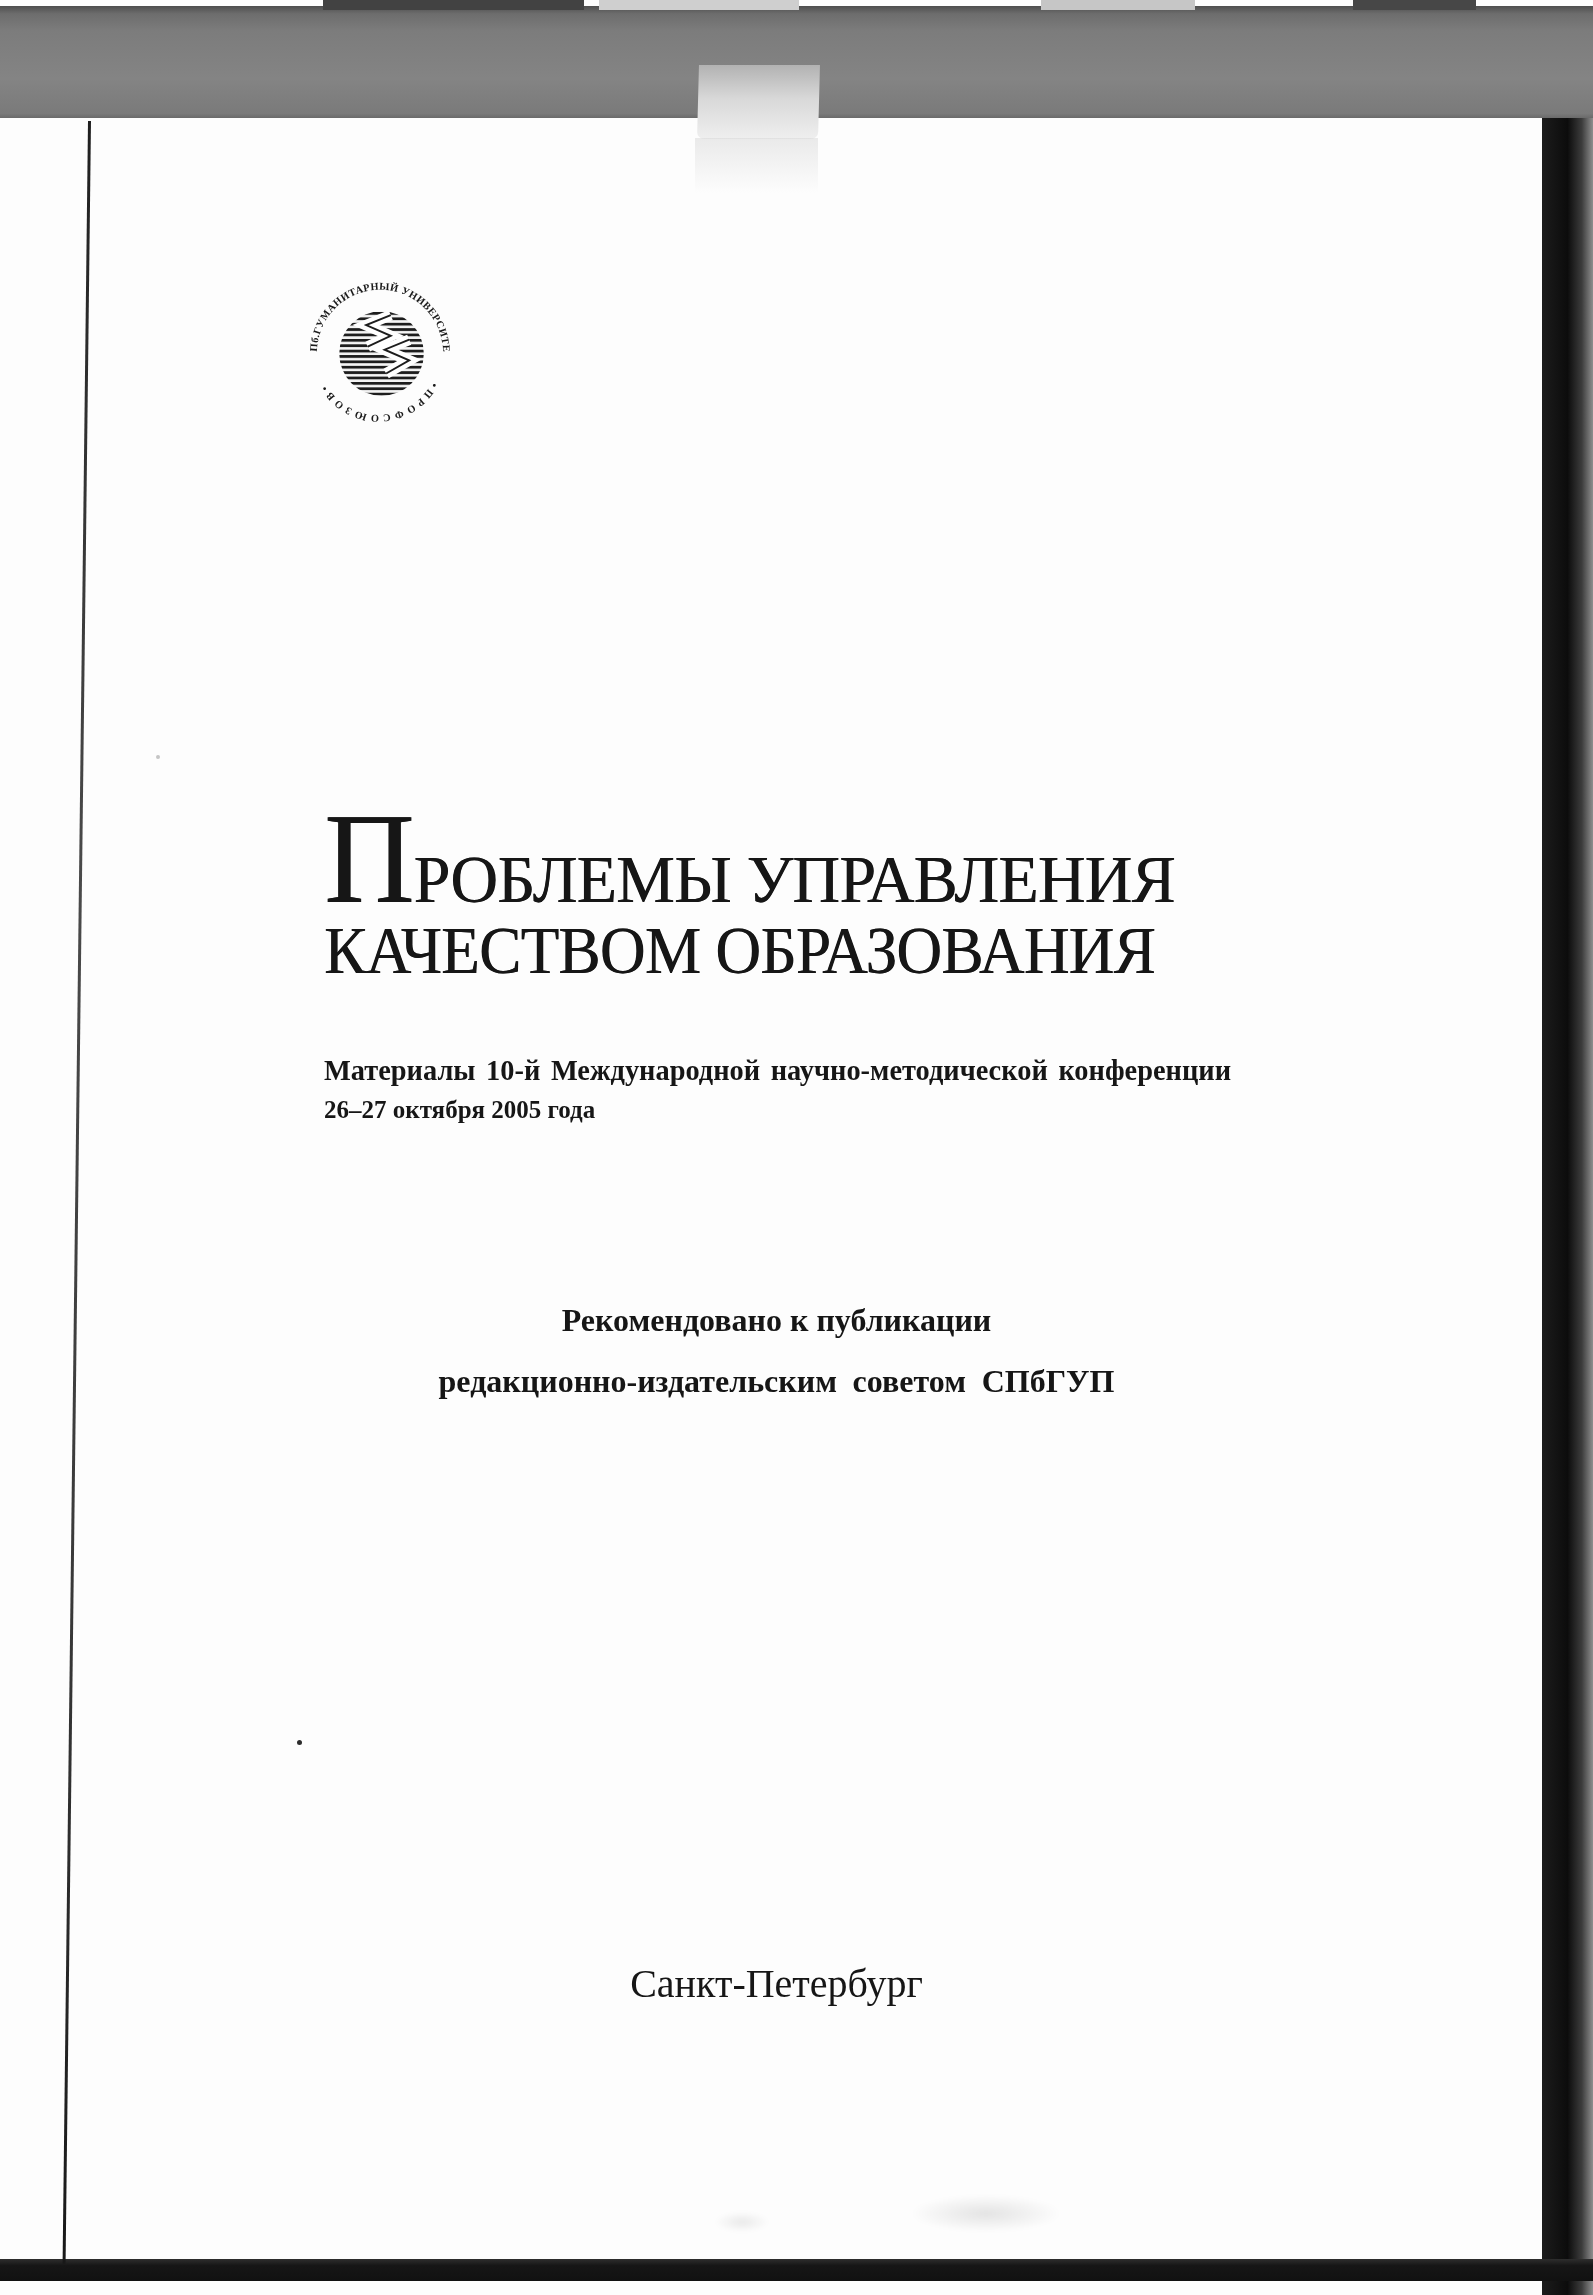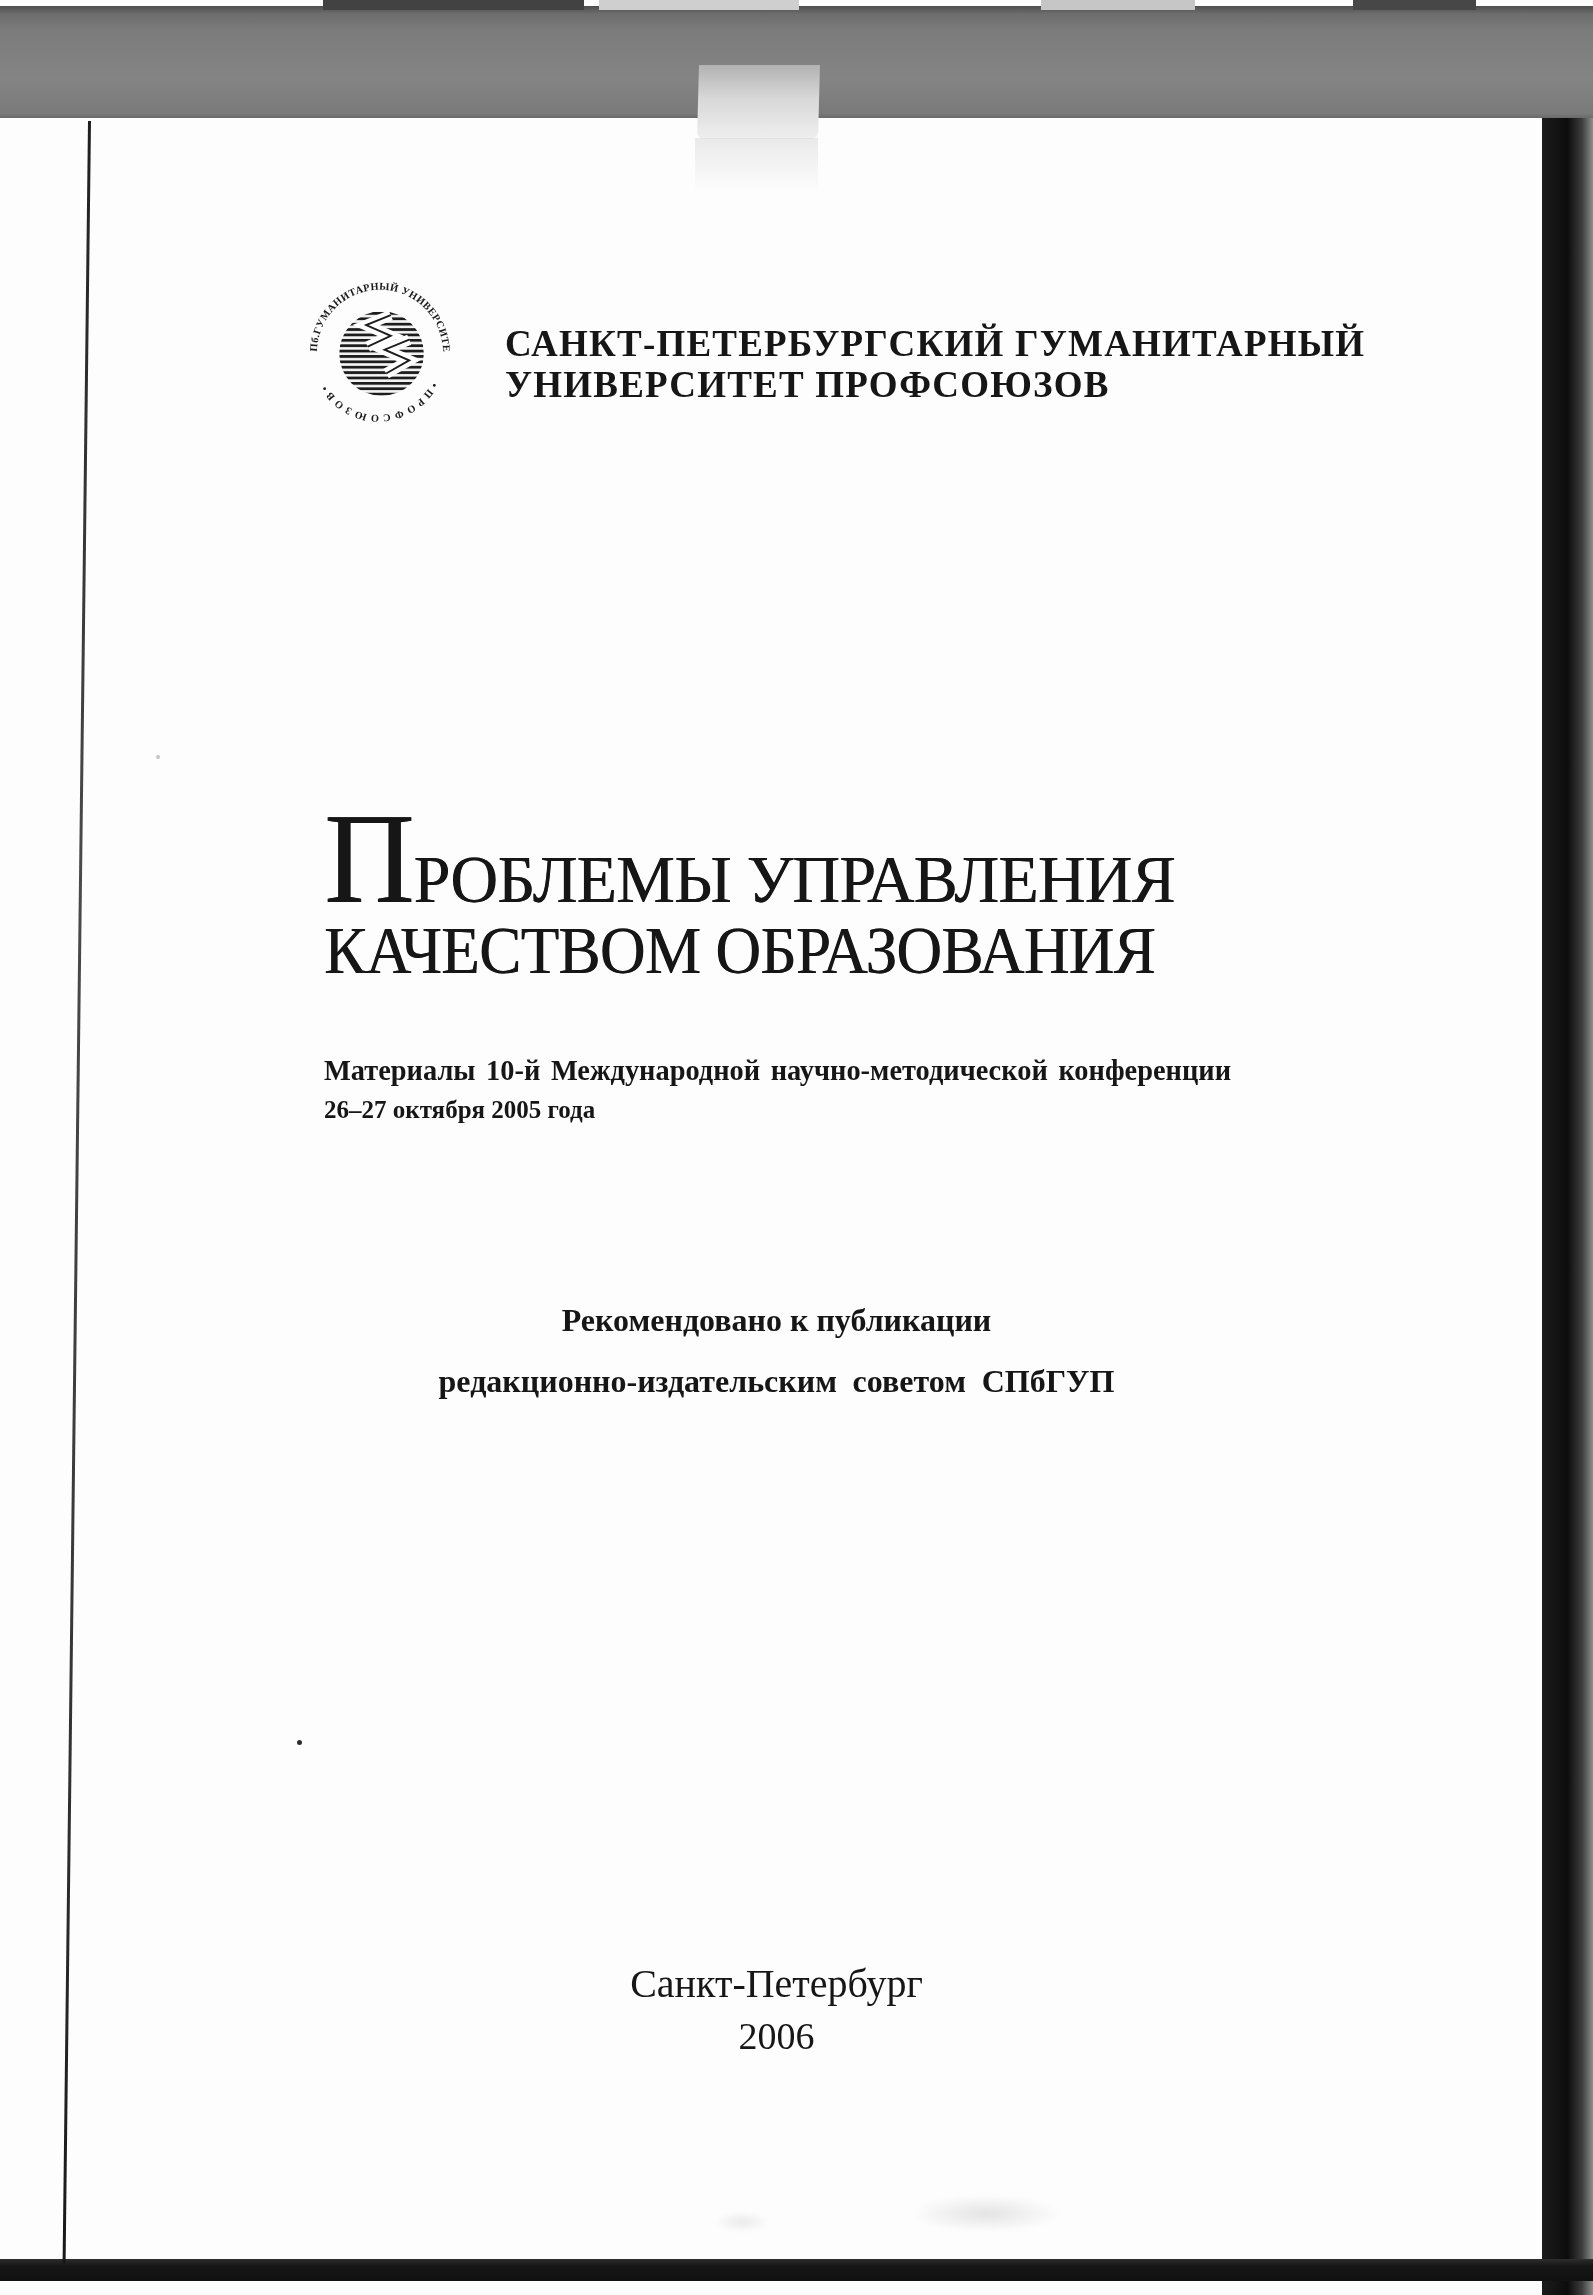--- a/index.html
+++ b/index.html
@@ -139,40 +139,35 @@
 
       <text class="ring-text">
         <textPath href="#arcTop" startOffset="50%" text-anchor="middle">СПб.ГУМАНИТАРНЫЙ УНИВЕРСИТЕТ</textPath>
       </text>
       <text class="ring-text ring-text-bottom">
         <textPath href="#arcBottom" startOffset="50%" text-anchor="middle">•ПРОФСОЮЗОВ•</textPath>
       </text>
     </svg>
   </div>
 
-  <div class="university-name">
-    <div>САНКТ-ПЕТЕРБУРГСКИЙ ГУМАНИТАРНЫЙ</div>
-    <div>УНИВЕРСИТЕТ ПРОФСОЮЗОВ</div>
-  </div>
 
   <div class="book-title">
     <div class="t-line t1">
       <span class="dropcap">П</span>
         <span>РОБЛЕМЫ УПРАВЛЕНИЯ</span>
     </div>
     <div class="t-line t2">КАЧЕСТВОМ ОБРАЗОВАНИЯ</div>
   </div>
 
   <div class="subtitle">Материалы 10-й Международной научно-методической конференции</div>
   <div class="conference-date">26–27 октября 2005 года</div>
 
   <div class="recommendation">
     <div class="line1">Рекомендовано к публикации</div>
     <div class="line2">редакционно-издательским советом СПбГУП</div>
   </div>
 
   <div class="imprint">
     <div class="city">Санкт-Петербург</div>
-    <div class="year">2006</div>
   </div>
 
 </div>
 
 
 </body></html>

